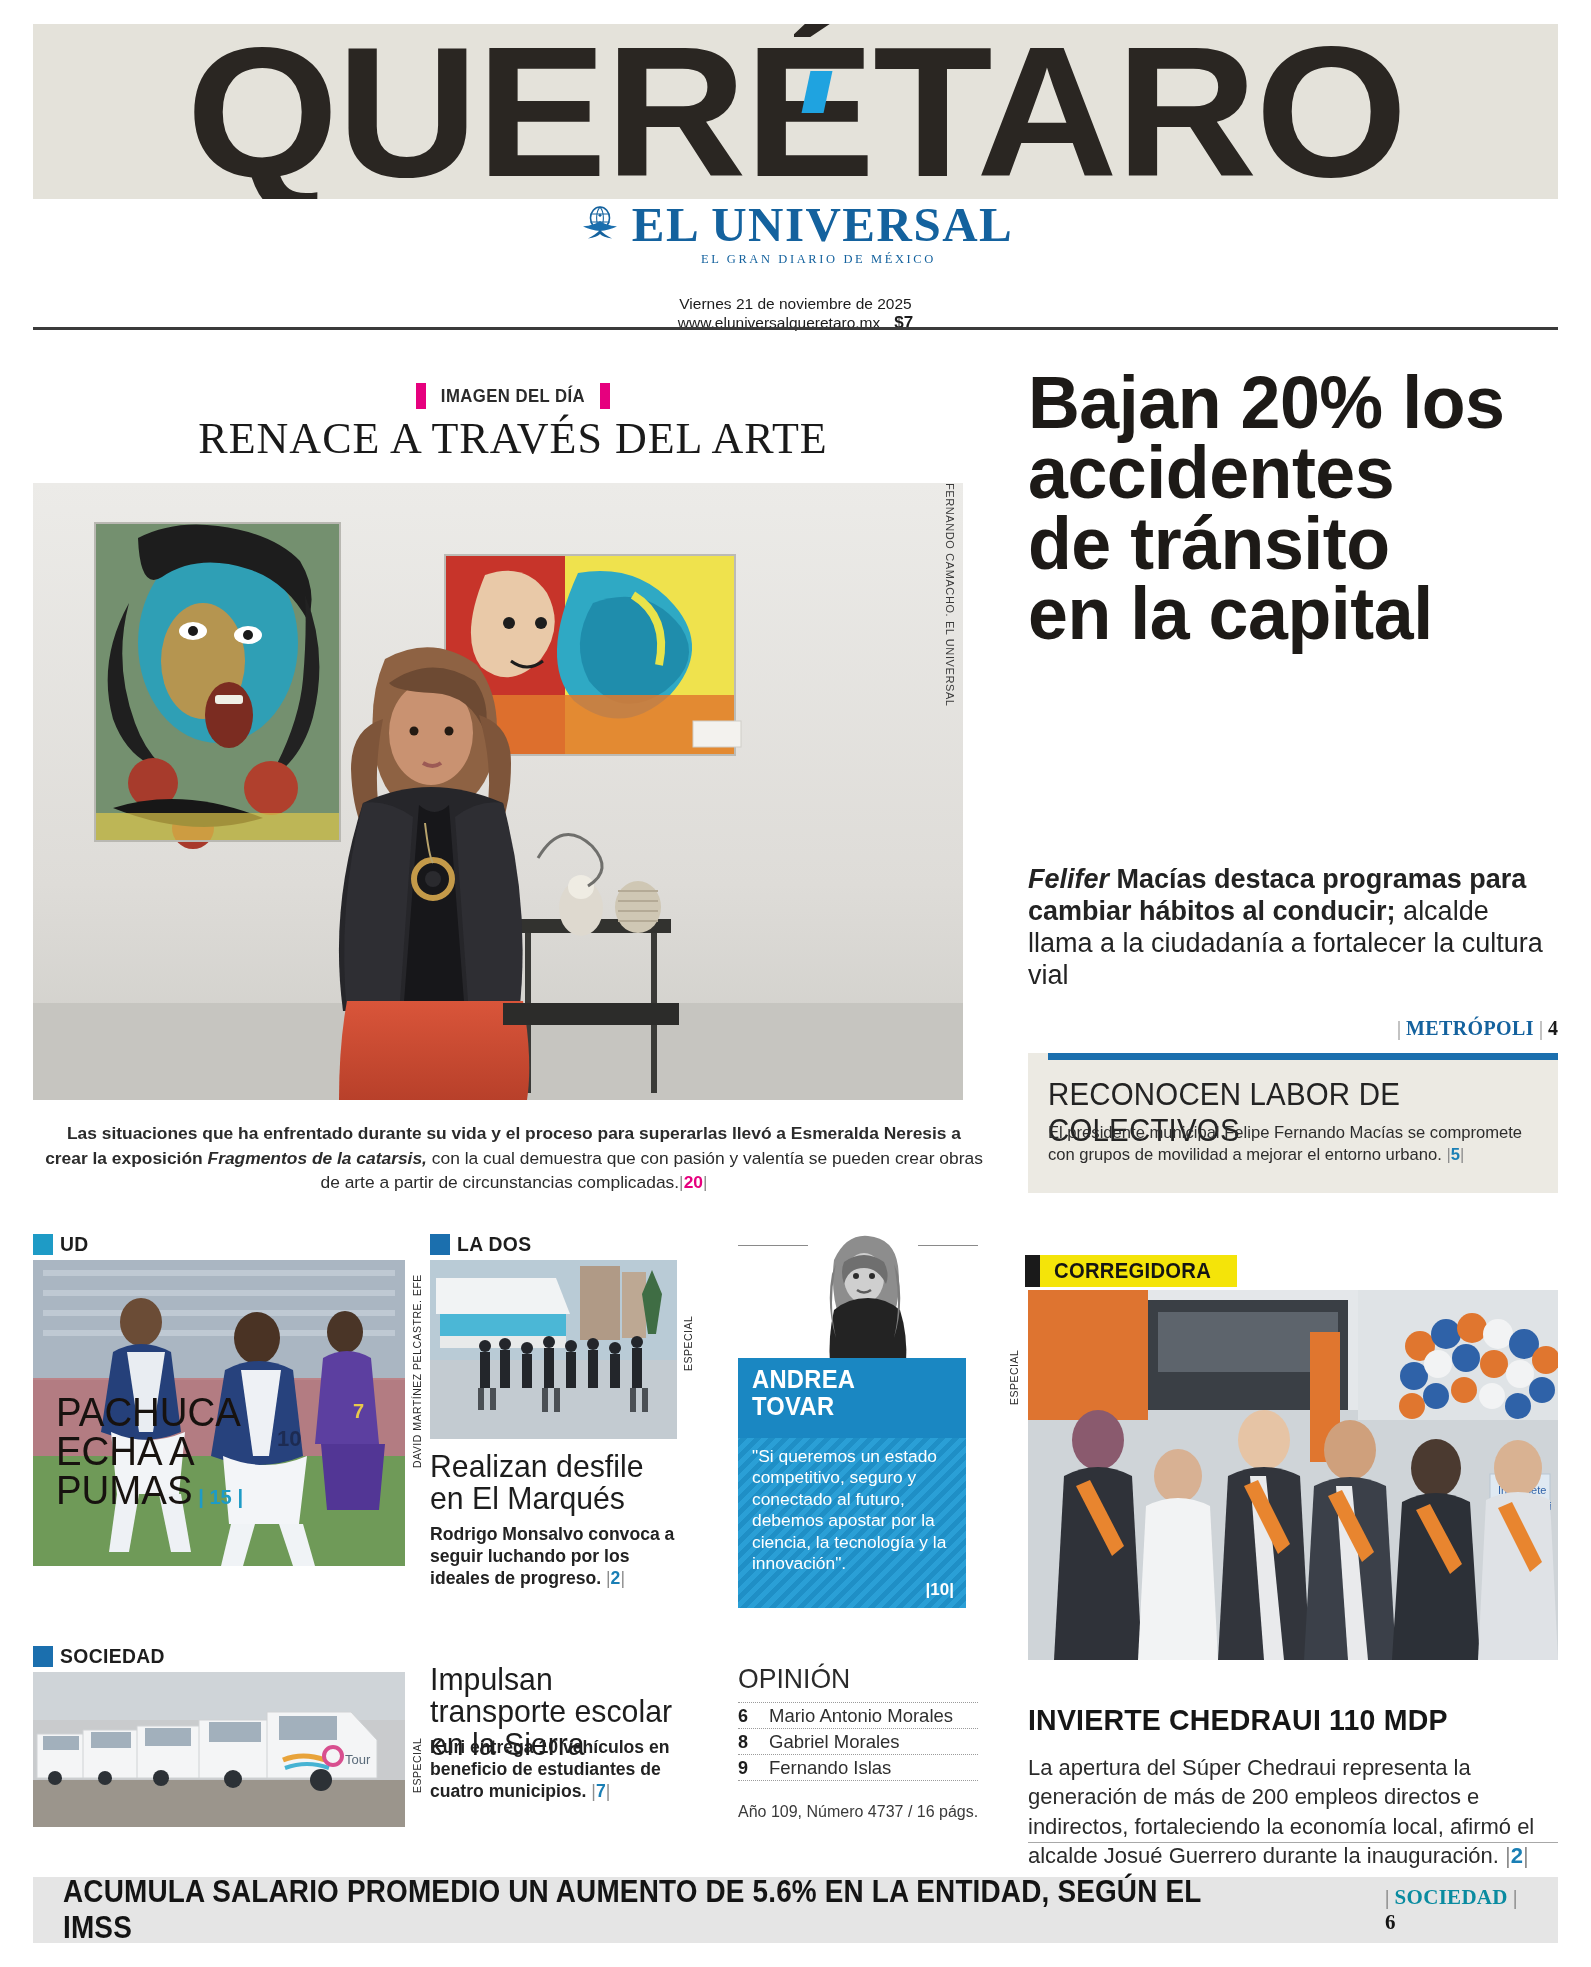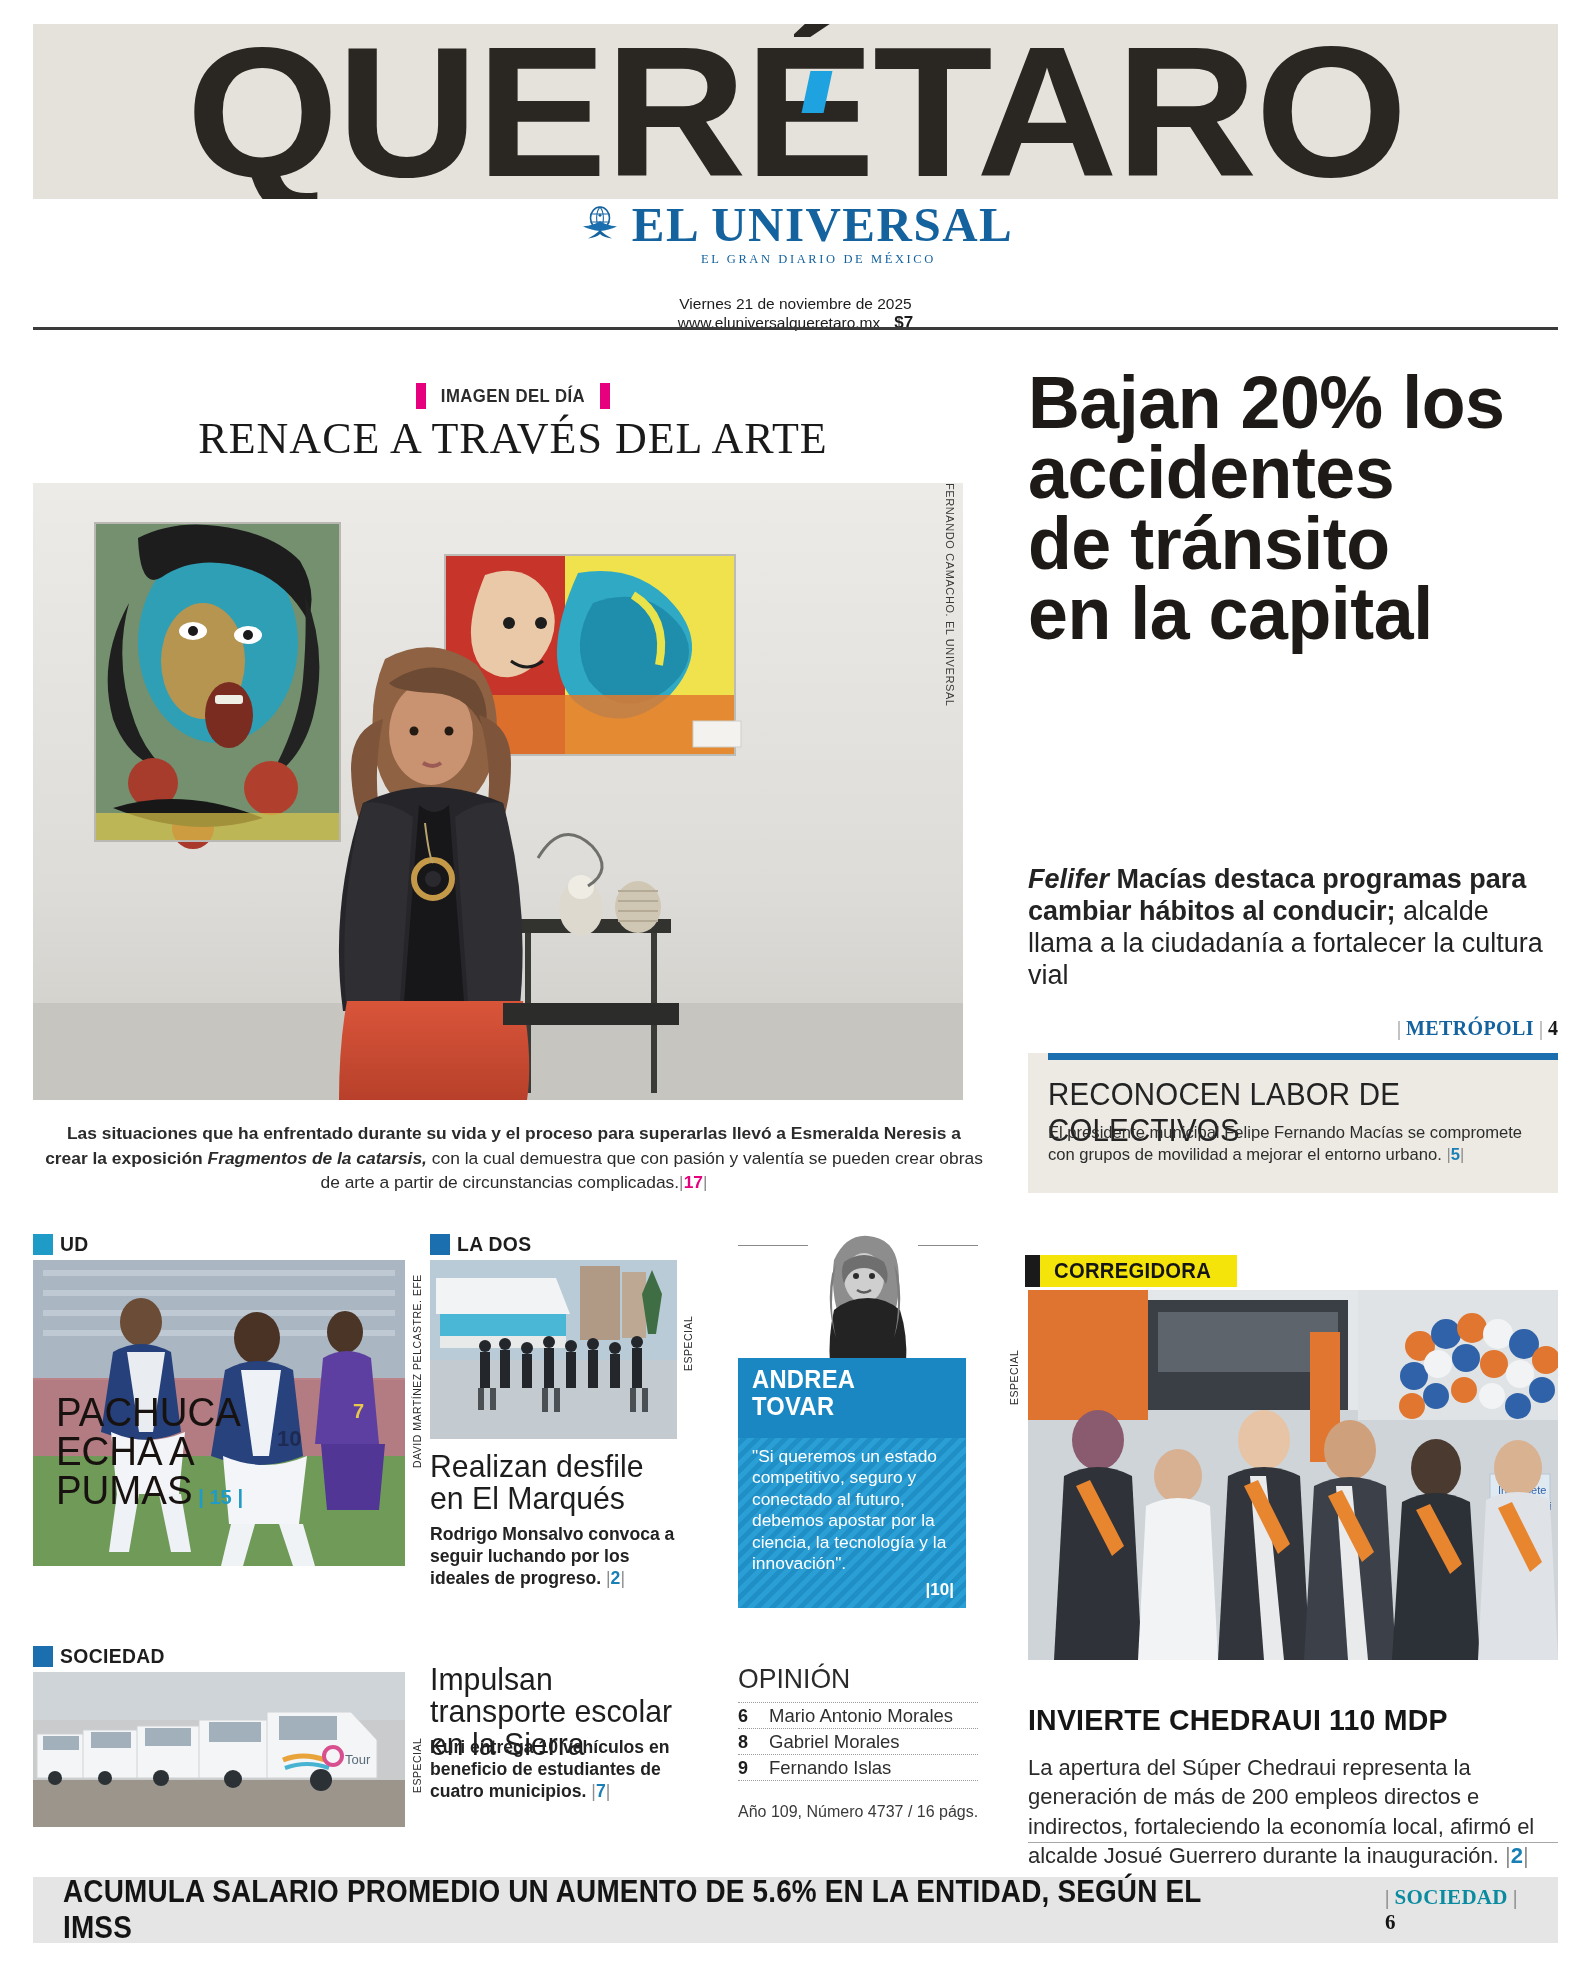--- a/index.html
+++ b/index.html
@@ -439,21 +439,21 @@
 
         <path d="M314 518 h176 q10 60 4 99 h-188 q0 -56 8 -99z" fill="url(#skirtg)"></path>
 
         <rect x="470" y="520" width="176" height="22" fill="#2c2c2a"></rect>
       </svg>
     </div>
   </div>
   <div class="hero-credit">FERNANDO CAMACHO. EL UNIVERSAL</div>
 
   <div class="hero-caption">
-    <b>Las situaciones que ha enfrentado durante su vida y el proceso para superarlas llevó a Esmeralda Neresis a crear la exposición </b><i>Fragmentos de la catarsis,</i><span> con la cual demuestra que con pasión y valentía se pueden crear obras de arte a partir de circunstancias complicadas.</span><span class="pg-sep">|</span><span class="pg-pink">17</span><span class="pg-sep">|</span>
+    <b>Las situaciones que ha enfrentado durante su vida y el proceso para superarlas llevó a Esmeralda Neresis a crear la exposición </b><i>Fragmentos de la catarsis,</i><span> con la cual demuestra que con pasión y valentía se pueden crear obras de arte a partir de circunstancias complicadas.</span><span class="pg-sep">|</span><span class="pg-pink">20</span><span class="pg-sep">|</span>
   </div>
 
   <div class="lede">
     <div class="lede-head">
       <div>Bajan 20% los</div>
       <div>accidentes</div>
       <div>de tránsito</div>
       <div>en la capital</div>
     </div>
   </div>

